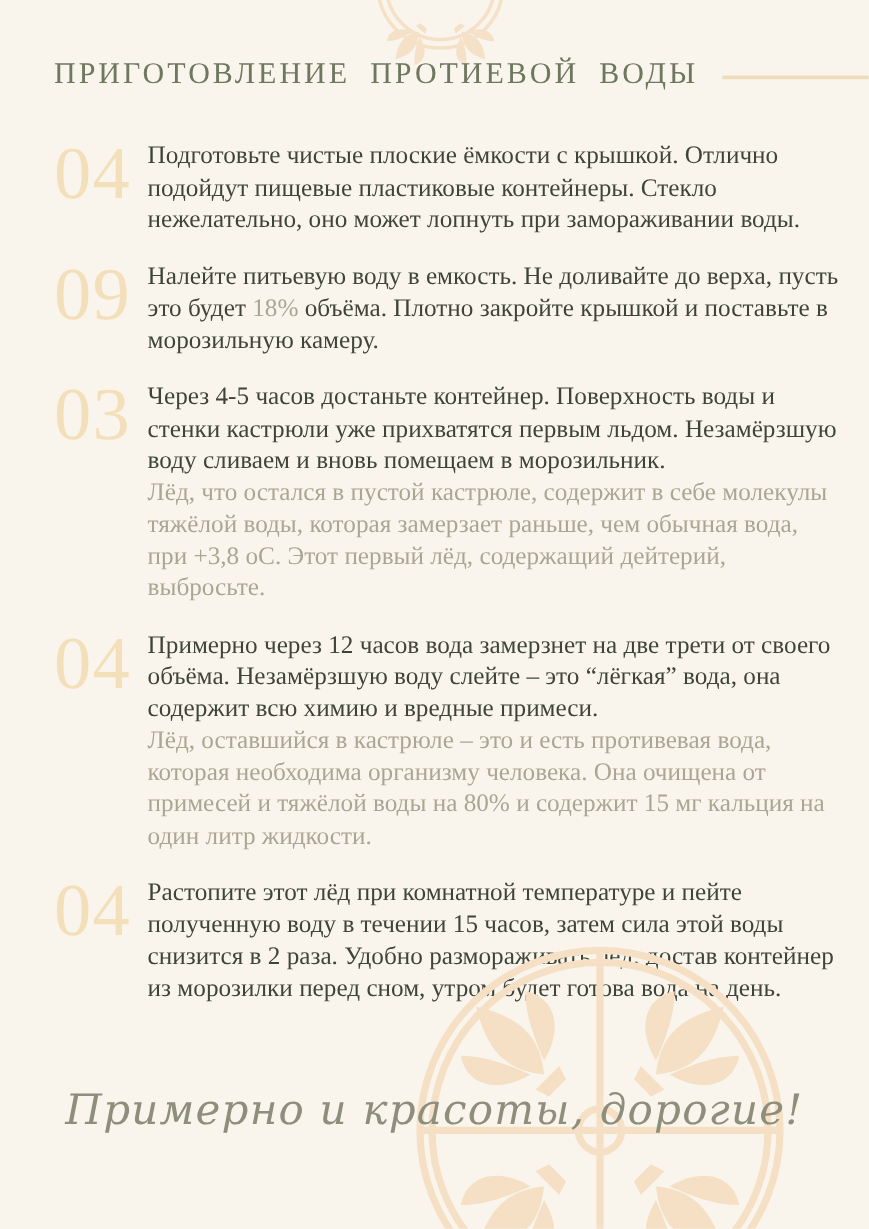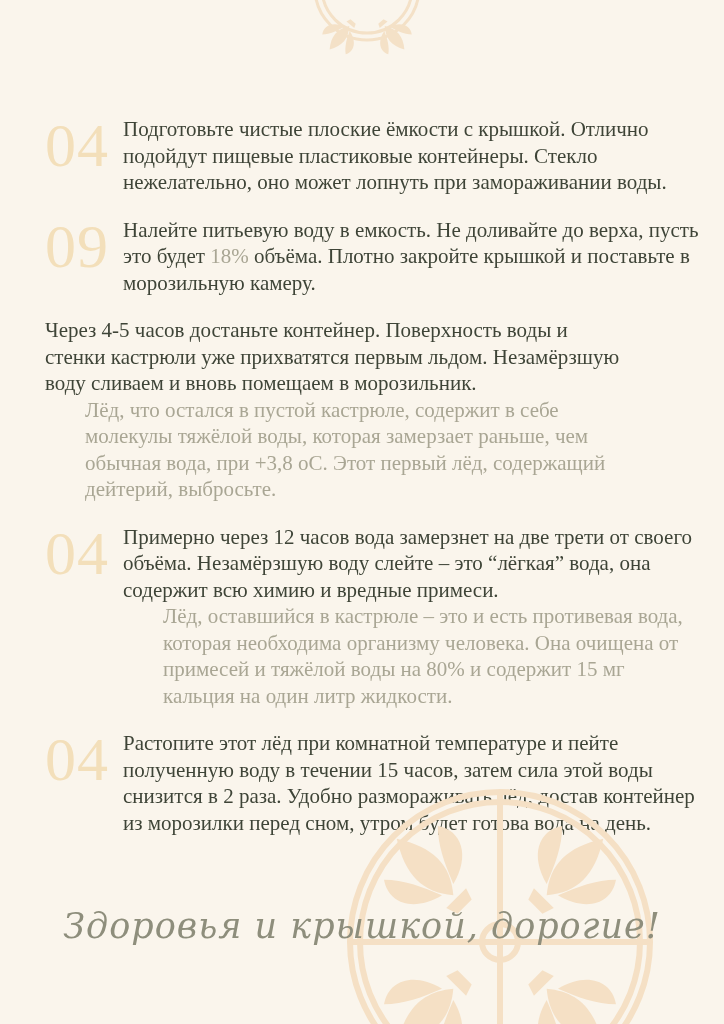--- a/index.html
+++ b/index.html
@@ -45,21 +45,21 @@
     color: #f3dfba;
     letter-spacing: 1px;
     margin-top: 1px;
   }
   .step-text {
     width: 578px;
     font-size: 21px; line-height: 26.5px;
     color: #3e4437;
   }
   .seg.light { color: #a9a694; }
-  .seg.block { display: block; margin-left: 40px; }
+  .seg.block { display: block; }
 
   
   .signature {
     position: absolute; top: 906px; left: 0; width: 724px;
     text-align: center;
     font-family: "DejaVu Serif", serif;
     font-style: italic;
     font-size: 35px;
     color: #8e8e7c;
     letter-spacing: 1px;
@@ -82,31 +82,36 @@
     <g fill="none" stroke="#f4e1c7" stroke-width="3">
       <circle cx="85" cy="-12" r="52"></circle>
       <circle cx="85" cy="-12" r="45"></circle>
     </g>
     <g fill="#f4e1c7">
       <use href="#fleur-sm" transform="translate(64,30) rotate(-140) scale(0.85)"></use>
       <use href="#fleur-sm" transform="translate(106,30) rotate(140) scale(0.85)"></use>
     </g>
   </svg>
 
+  <div class="title-row">
+    <h1 class="page-title">ПРИГОТОВЛЕНИЕ ПРОТИЕВОЙ ВОДЫ</h1>
+    <div class="title-rule"></div>
+  </div>
 
   <div class="steps">
       <div class="step">
         <div class="step-number">04</div>
         <div class="step-text"><span class="seg dark">Подготовьте чистые плоские ёмкости с крышкой. Отлично подойдут пищевые пластиковые контейнеры. Стекло нежелательно, оно может лопнуть при замораживании воды.</span></div>
       </div>
       <div class="step">
         <div class="step-number">09</div>
         <div class="step-text"><span class="seg dark">Налейте питьевую воду в емкость. Не доливайте до верха, пусть это будет </span><span class="seg light">18%</span><span class="seg dark"> объёма. Плотно закройте крышкой и поставьте в морозильную камеру.</span></div>
       </div>
       <div class="step">
+        <div class="step-number">03</div>
         <div class="step-text"><span class="seg dark">Через 4-5 часов достаньте контейнер. Поверхность воды и стенки кастрюли уже прихватятся первым льдом. Незамёрзшую воду сливаем и вновь помещаем в морозильник.</span><span class="seg light block">Лёд, что остался в пустой кастрюле, содержит в себе молекулы тяжёлой воды, которая замерзает раньше, чем обычная вода, при +3,8 оС. Этот первый лёд, содержащий дейтерий, выбросьте.</span></div>
       </div>
       <div class="step">
         <div class="step-number">04</div>
         <div class="step-text"><span class="seg dark">Примерно через 12 часов вода замерзнет на две трети от своего объёма. Незамёрзшую воду слейте – это “лёгкая” вода, она содержит всю химию и вредные примеси.</span><span class="seg light block">Лёд, оставшийся в кастрюле – это и есть противевая вода, которая необходима организму человека. Она очищена от примесей и тяжёлой воды на 80% и содержит 15 мг кальция на один литр жидкости.</span></div>
       </div>
       <div class="step">
         <div class="step-number">04</div>
         <div class="step-text"><span class="seg dark">Растопите этот лёд при комнатной температуре и пейте полученную воду в течении 15 часов, затем сила этой воды снизится в 2 раза. Удобно размораживать лёд, достав контейнер из морозилки перед сном, утром будет готова вода на день.</span></div>
       </div>
@@ -129,15 +134,15 @@
       <circle cx="0" cy="0" r="18"></circle>
     </g>
     <g fill="#f5e0c5">
       <use href="#fleur-lg" transform="rotate(45)  translate(0,-78) scale(2.0)"></use>
       <use href="#fleur-lg" transform="rotate(135) translate(0,-78) scale(2.0)"></use>
       <use href="#fleur-lg" transform="rotate(225) translate(0,-78) scale(2.0)"></use>
       <use href="#fleur-lg" transform="rotate(315) translate(0,-78) scale(2.0)"></use>
     </g>
   </svg>
 
-  <div class="signature">Здоровья и крышкой, дорогие!</div>
+  <div class="signature">Примерно и красоты, дорогие!</div>
 
 </div>
 
 </body></html>

